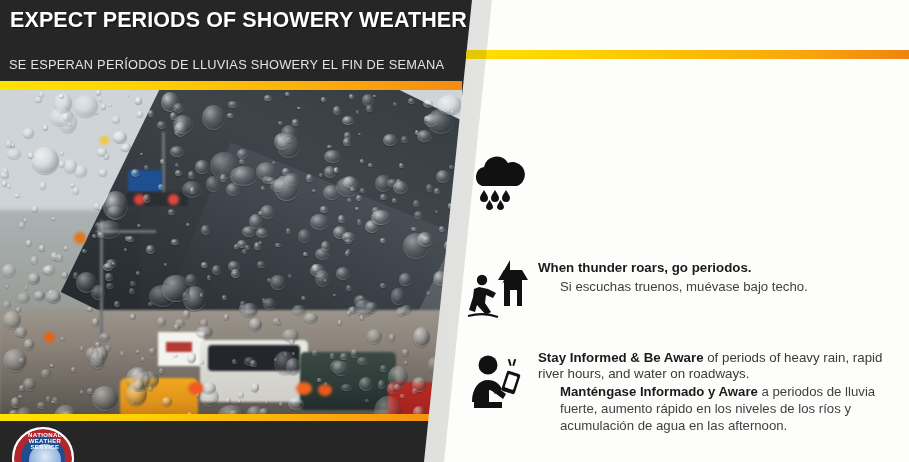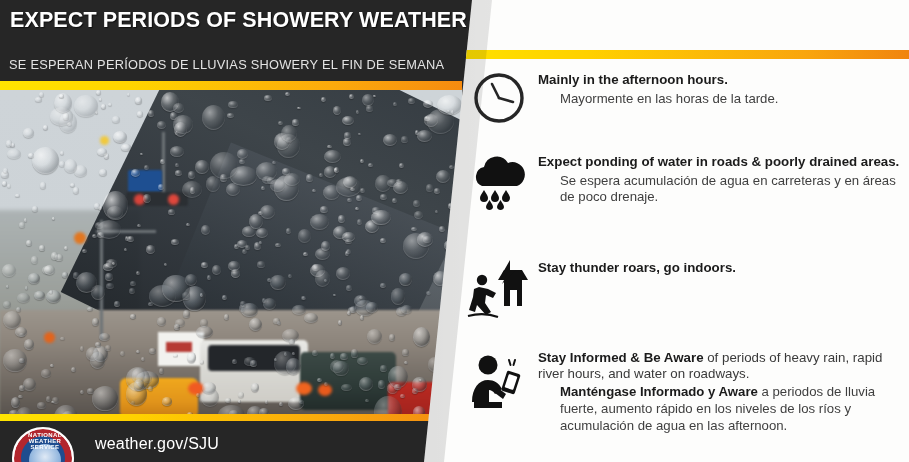--- a/index.html
+++ b/index.html
@@ -671,78 +671,61 @@
 
     <div class="bar-left"></div>
     <div class="bar-footer"></div>
     <div class="footer"></div>
 
     <div class="nws-logo">
       <div class="nws-ring"></div>
       <div class="nws-center"></div>
       <div class="nws-text">NATIONAL WEATHER SERVICE</div>
     </div>
-    <div class="footer-url">weather.gov/SJU</div>
   </div>
 
   <div class="panel"></div>
   <div class="panel-bar">
       <i></i>
     </div>
   <div class="panel-shadow"></div>
 
   <div class="headline">EXPECT PERIODS OF SHOWERY WEATHER THROUGH THE WEEKEND</div>
   <div class="subhead">SE ESPERAN PERÍODOS DE LLUVIAS SHOWERY EL FIN DE SEMANA</div>
 
   <div class="rows">
 
-    <div class="row row1">
-      <div class="ico">
-        <svg width="56" height="56" viewBox="0 0 56 56">
-          <circle cx="28" cy="28" r="23" fill="none" stroke="#262626" stroke-width="3.4"></circle>
-          <line x1="28" y1="28" x2="21" y2="14" stroke="#262626" stroke-width="2.6" stroke-linecap="round"></line>
-          <line x1="28" y1="28" x2="42" y2="32" stroke="#262626" stroke-width="2.6" stroke-linecap="round"></line>
-        </svg>
-      </div>
-      <div class="txt">
-        <div class="en"><span>Mainly in the afternoon hours.</span><span class="reg"></span></div>
-        <div class="es"><span class="bld"></span><span>Mayormente en las horas de la tarde.</span></div>
-      </div>
-    </div>
 
     <div class="row row2">
       <div class="ico">
         <svg width="62" height="62" viewBox="0 0 62 62">
           <path d="M14 34 a10 10 0 0 1 2-19 a13 13 0 0 1 24-4 a11 11 0 0 1 9 23 z" fill="#111111"></path>
           <path d="M16 38 c2.5 4 4 6 4 8 a4 4 0 0 1-8 0 c0-2 1.5-4 4-8 z" fill="#111111"></path>
           <path d="M27 38 c2.5 4 4 6 4 8 a4 4 0 0 1-8 0 c0-2 1.5-4 4-8 z" fill="#111111"></path>
           <path d="M38 38 c2.5 4 4 6 4 8 a4 4 0 0 1-8 0 c0-2 1.5-4 4-8 z" fill="#111111"></path>
           <path d="M21.5 48 c2.2 3.6 3.5 5.4 3.5 7.2 a3.6 3.6 0 0 1-7 0 c0-1.8 1.3-3.6 3.5-7.2 z" fill="#111111"></path>
           <path d="M32.5 48 c2.2 3.6 3.5 5.4 3.5 7.2 a3.6 3.6 0 0 1-7 0 c0-1.8 1.3-3.6 3.5-7.2 z" fill="#111111"></path>
         </svg>
-      </div>
-      <div class="txt">
-        <div class="en"><span>Expect ponding of water in roads &amp; poorly drained areas.</span><span class="reg"></span></div>
-        <div class="es"><span class="bld"></span><span>Se espera acumulación de agua en carreteras y en áreas de poco drenaje.</span></div>
       </div>
     </div>
 
     <div class="row row3">
       <div class="ico">
         <svg width="66" height="62" viewBox="0 0 66 62">
           <path d="M38 12 L56 12 L62 22 L56 22 L56 48 L38 48 L38 22 L32 22 z" fill="#111111"></path>
           <rect x="44" y="32" width="7" height="16" fill="#ffffff"></rect>
           <path d="M44 2 L36 16 L41 16 L36 26 L50 12 L44 12 z" fill="#111111"></path>
           <circle cx="16" cy="22" r="5.2" fill="#111111"></circle>
           <path d="M13 29 L22 31 L30 35 L27 40 L20 37 L19 45 L25 54 L20 57 L11 47 L9 54 L3 52 L7 39 L8 31 z" fill="#111111"></path>
           <path d="M2 58 q16 -4 30 1" stroke="#111111" stroke-width="2.2" fill="none"></path>
         </svg>
       </div>
       <div class="txt">
-        <div class="en"><span>Stay thunder roars, go indoors.</span><span class="reg"></span></div>
+        <div class="en"><span>When thunder roars, go periodos.</span><span class="reg"></span></div>
+        <div class="es"><span class="bld"></span><span>Si escuchas truenos, muévase bajo techo.</span></div>
       </div>
     </div>
 
     <div class="row row4">
       <div class="ico">
         <svg width="62" height="62" viewBox="0 0 62 62">
           <circle cx="20" cy="17" r="9.5" fill="#111111"></circle>
           <path d="M4 54 c0-14 7-22 16-22 c6 0 11 3 14 9 l-7 5 c-2-3-4-4-6-4 v12 z" fill="#111111"></path>
           <path d="M6 54 h28 v6 H6 z" fill="#111111"></path>
           <rect x="36" y="24" width="14" height="21" rx="2" transform="rotate(18 43 34)" fill="#111111"></rect>

